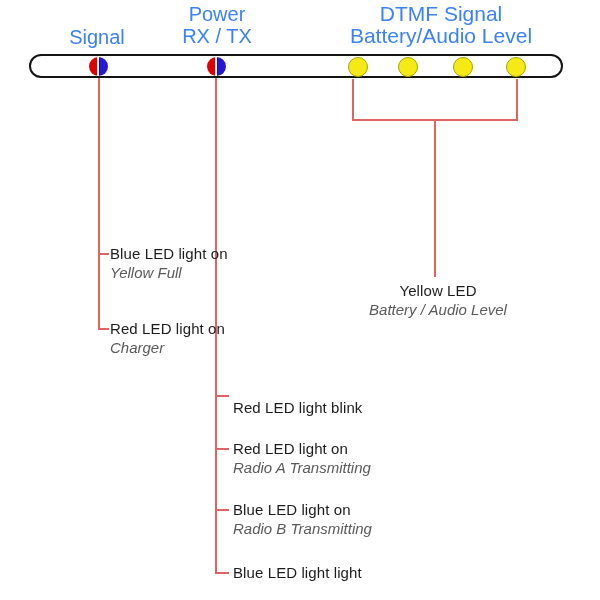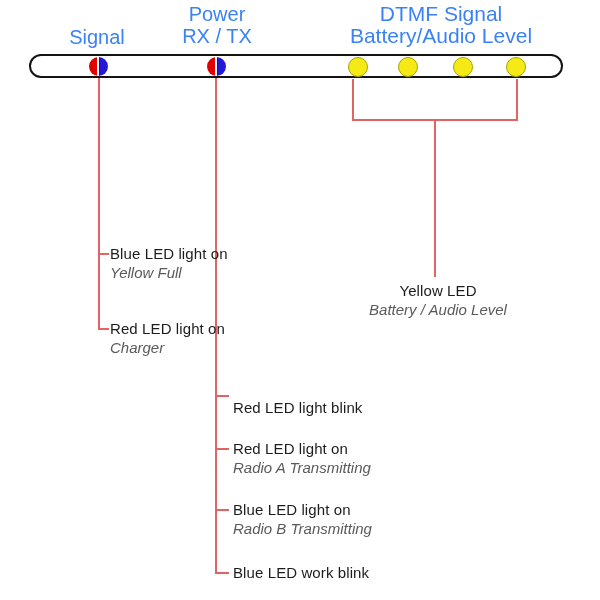--- a/index.html
+++ b/index.html
@@ -160,21 +160,21 @@
   </div>
   <div class="note" id="note-p1">
     <div class="note-title">Red LED light on</div>
     <div class="note-sub">Radio A Transmitting</div>
   </div>
   <div class="note" id="note-p2">
     <div class="note-title">Blue LED light on</div>
     <div class="note-sub">Radio B Transmitting</div>
   </div>
   <div class="note" id="note-p3">
-    <div class="note-title">Blue LED work blink</div>
+    <div class="note-title">Blue LED light light</div>
   </div>
 
   <div class="note" id="note-dtmf">
     <div class="note-title">Yellow LED</div>
     <div class="note-sub">Battery / Audio Level</div>
   </div>
 
 </div>
 
 </body></html>

